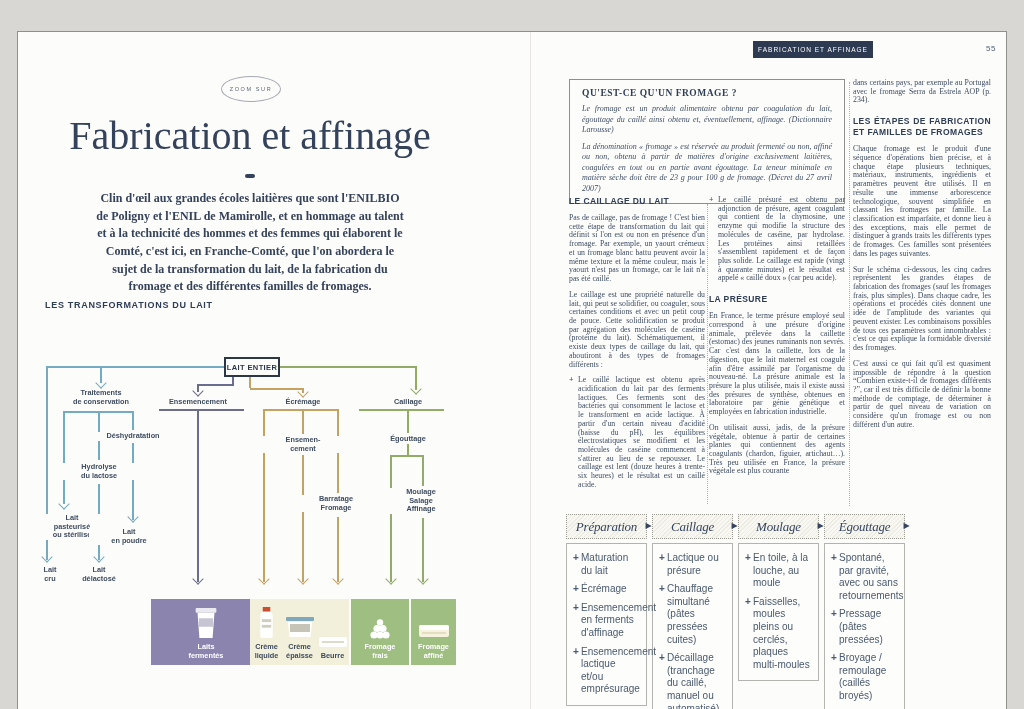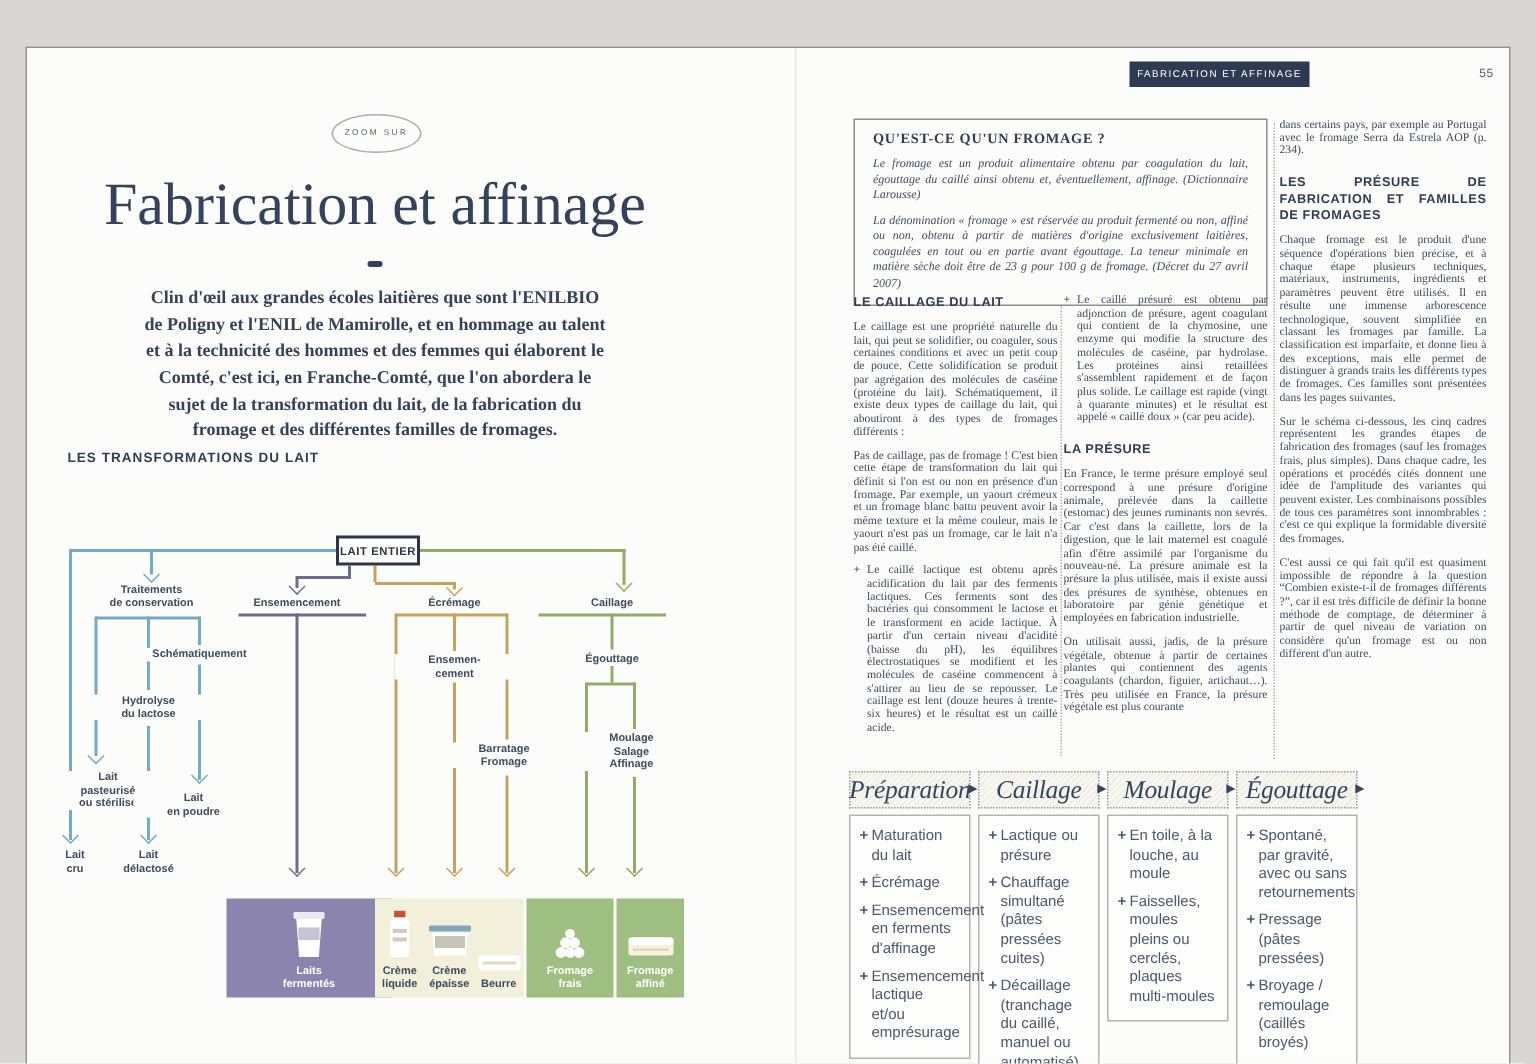--- a/index.html
+++ b/index.html
@@ -94,21 +94,21 @@
   .bullet::before{content:"+";position:absolute;left:0;top:0;font-weight:bold;color:#3d4c64;}
 
   
   .ptable{position:absolute;left:548px;top:482px;width:425px;}
   .pt-row{display:flex;gap:5px;}
   .pt-col{width:81px;flex:0 0 81px;}
   .pt-head{
     height:25px;border:1px dotted #9b9b94;box-sizing:border-box;
     background:repeating-linear-gradient(135deg,#edece3 0 1px,#f8f7f1 1px 3px);
     display:flex;align-items:center;justify-content:center;
-    font-family:"Liberation Serif",serif;font-style:italic;font-size:17px;color:#36455f;
+    font-family:"Liberation Serif",serif;font-style:italic;font-size:13px;color:#36455f;
     white-space:nowrap;letter-spacing:-.2px;text-align:right;
   }
   .pt-box{
     margin-top:4px;border:1px solid #b4b4ae;background:#fdfdfb;box-sizing:border-box;
     padding:8px 6px 9px;display:flex;flex-direction:column;gap:6px;
   }
   .pt-item{position:relative;padding-left:8px;font-size:10px;line-height:1.26;color:#49596f;text-align:left;}
   .pt-item::before{content:"+";position:absolute;left:0;top:0;font-weight:bold;color:#49596f;}
   .pt-arrow{position:absolute;top:7px;font-size:8px;color:#36455f;z-index:2;}
 </style>
@@ -175,21 +175,21 @@
         <div class="chev" style="border-color: rgb(197, 162, 96); left: 315.5px; top: 542.5px;"></div>
         <div class="chev" style="border-color: rgb(146, 171, 102); left: 393.5px; top: 352.5px;"></div>
         <div class="chev" style="border-color: rgb(146, 171, 102); left: 368.5px; top: 542.5px;"></div>
         <div class="chev" style="border-color: rgb(146, 171, 102); left: 400.5px; top: 542.5px;"></div>
       </div>
     <div class="dlabel" style="left:33px;top:357px;width:100px">Traitements
 de conservation</div>
     <div class="dlabel" style="left:130px;top:366px;width:100px">Ensemencement</div>
     <div class="dlabel" style="left:245px;top:366px;width:80px">Écrémage</div>
     <div class="dlabel" style="left:350px;top:366px;width:80px">Caillage</div>
-    <div class="dlabel" style="left:75px;top:400px;width:80px">Schématiquement</div>
+    <div class="dlabel" style="left:75px;top:400px;width:80px">Déshydratation</div>
     <div class="dlabel" style="left:41px;top:431px;width:80px">Hydrolyse
 du lactose</div>
     <div class="dlabel" style="left:245px;top:404px;width:80px">Ensemen-
 cement</div>
     <div class="dlabel" style="left:278px;top:463px;width:80px">Barratage
 Fromage</div>
     <div class="dlabel" style="left:350px;top:403px;width:80px">Égouttage</div>
     <div class="dlabel" style="left:363px;top:456px;width:80px">Moulage
 Salage
 Affinage</div>
@@ -275,35 +275,35 @@
     <h3>QU'EST-CE QU'UN FROMAGE ?</h3>
     <p>Le fromage est un produit alimentaire obtenu par coagulation du lait, égouttage du caillé ainsi obtenu et, éventuellement, affinage. (Dictionnaire Larousse)</p>
     <p>La dénomination « fromage » est réservée au produit fermenté ou non, affiné ou non, obtenu à partir de matières d'origine exclusivement laitières, coagulées en tout ou en partie avant égouttage. La teneur minimale en matière sèche doit être de 23 g pour 100 g de fromage. (Décret du 27 avril 2007)</p>
   </div>
 
   <div class="vrule" style="left:689px;top:172px;height:300px"></div>
   <div class="vrule" style="left:831px;top:50px;height:424px"></div>
 
   <div class="col" style="left:551px;top:164px;width:136px">
     <h4>LE CAILLAGE DU LAIT</h4>
+    <p>Pas de caillage, pas de fromage ! C'est bien cette étape de transformation du lait qui définit si l'on est ou non en présence d'un fromage. Par exemple, un yaourt crémeux et un fromage blanc battu peuvent avoir la même texture et la même couleur, mais le yaourt n'est pas un fromage, car le lait n'a pas été caillé.</p>
     <p>Le caillage est une propriété naturelle du lait, qui peut se solidifier, ou coaguler, sous certaines conditions et avec un petit coup de pouce. Cette solidification se produit par agrégation des molécules de caséine (protéine du lait). Schématiquement, il existe deux types de caillage du lait, qui aboutiront à des types de fromages différents :</p>
-    <p>Pas de caillage, pas de fromage ! C'est bien cette étape de transformation du lait qui définit si l'on est ou non en présence d'un fromage. Par exemple, un yaourt crémeux et un fromage blanc battu peuvent avoir la même texture et la même couleur, mais le yaourt n'est pas un fromage, car le lait n'a pas été caillé.</p>
     <div class="bullet">Le caillé lactique est obtenu après acidification du lait par des ferments lactiques. Ces ferments sont des bactéries qui consomment le lactose et le transforment en acide lactique. À partir d'un certain niveau d'acidité (baisse du pH), les équilibres électrostatiques se modifient et les molécules de caséine commencent à s'attirer au lieu de se repousser. Le caillage est lent (douze heures à trente-six heures) et le résultat est un caillé acide.</div>
   </div>
 
   <div class="col" style="left:691px;top:164px;width:136px">
     <div class="bullet">Le caillé présuré est obtenu par adjonction de présure, agent coagulant qui contient de la chymosine, une enzyme qui modifie la structure des molécules de caséine, par hydrolase. Les protéines ainsi retaillées s'assemblent rapidement et de façon plus solide. Le caillage est rapide (vingt à quarante minutes) et le résultat est appelé « caillé doux » (car peu acide).</div>
     <h4 class="inner">LA PRÉSURE</h4>
     <p>En France, le terme présure employé seul correspond à une présure d'origine animale, prélevée dans la caillette (estomac) des jeunes ruminants non sevrés. Car c'est dans la caillette, lors de la digestion, que le lait maternel est coagulé afin d'être assimilé par l'organisme du nouveau-né. La présure animale est la présure la plus utilisée, mais il existe aussi des présures de synthèse, obtenues en laboratoire par génie génétique et employées en fabrication industrielle.</p>
     <p>On utilisait aussi, jadis, de la présure végétale, obtenue à partir de certaines plantes qui contiennent des agents coagulants (chardon, figuier, artichaut…). Très peu utilisée en France, la présure végétale est plus courante</p>
   </div>
 
   <div class="col" style="left:835px;top:47px;width:138px">
     <p>dans certains pays, par exemple au Portugal avec le fromage Serra da Estrela AOP (p. 234).</p>
-    <h4 class="inner">LES PRÉSURE DE FABRICATION ET FAMILLES DE FROMAGES</h4>
+    <h4 class="inner">LES ÉTAPES DE FABRICATION ET FAMILLES DE FROMAGES</h4>
     <p>Chaque fromage est le produit d'une séquence d'opérations bien précise, et à chaque étape plusieurs techniques, matériaux, instruments, ingrédients et paramètres peuvent être utilisés. Il en résulte une immense arborescence technologique, souvent simplifiée en classant les fromages par famille. La classification est imparfaite, et donne lieu à des exceptions, mais elle permet de distinguer à grands traits les différents types de fromages. Ces familles sont présentées dans les pages suivantes.</p>
     <p>Sur le schéma ci-dessous, les cinq cadres représentent les grandes étapes de fabrication des fromages (sauf les fromages frais, plus simples). Dans chaque cadre, les opérations et procédés cités donnent une idée de l'amplitude des variantes qui peuvent exister. Les combinaisons possibles de tous ces paramètres sont innombrables : c'est ce qui explique la formidable diversité des fromages.</p>
     <p>C'est aussi ce qui fait qu'il est quasiment impossible de répondre à la question “Combien existe-t-il de fromages différents ?”, car il est très difficile de définir la bonne méthode de comptage, de déterminer à partir de quel niveau de variation on considère qu'un fromage est ou non différent d'un autre.</p>
   </div>
 
   <div class="ptable" id="ptable">
       <div class="pt-row">
         <div class="pt-col">
           <div class="pt-head">Préparation</div>
           <div class="pt-box">

